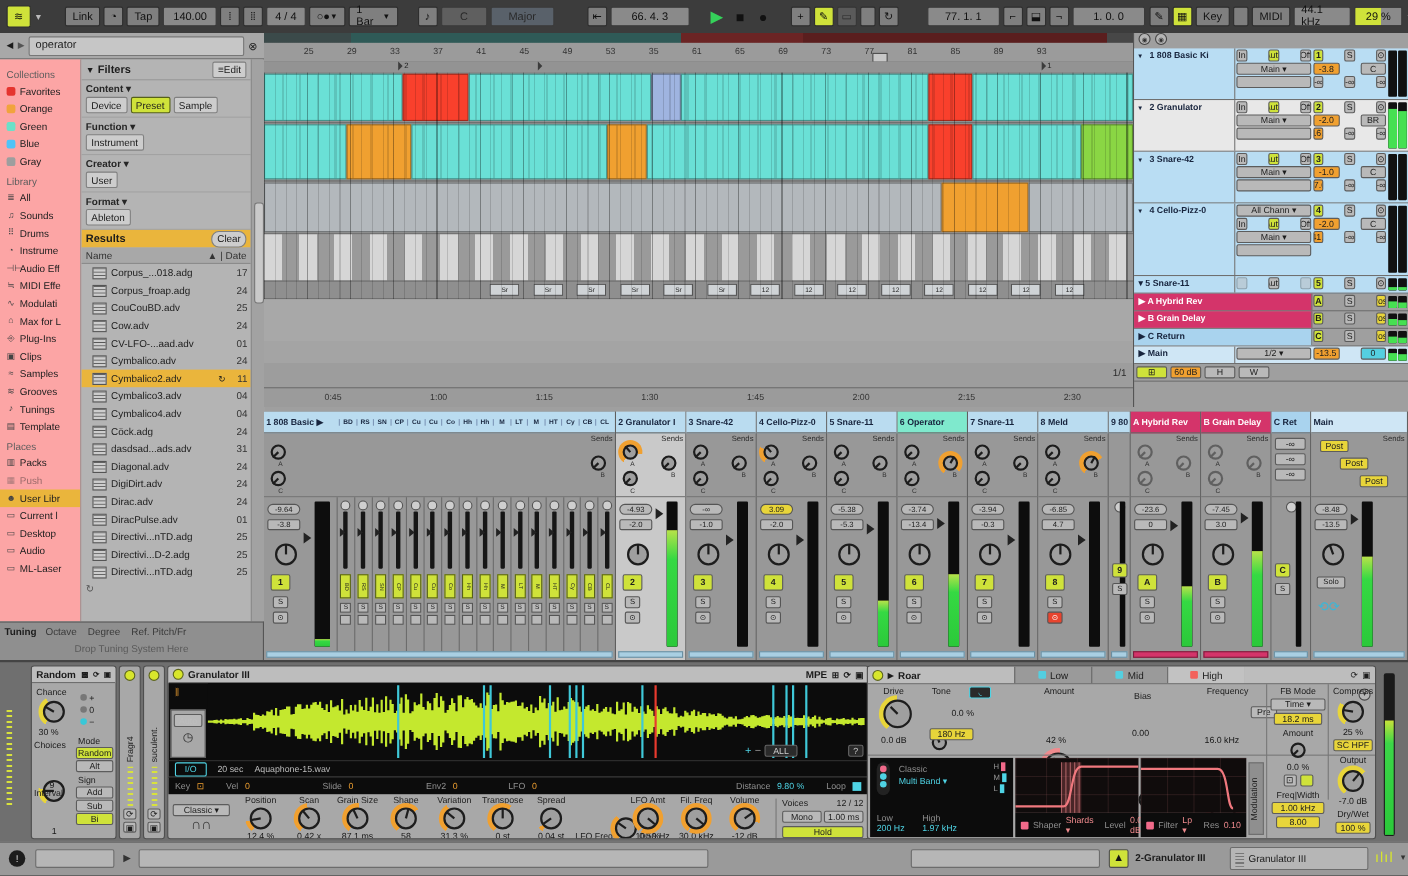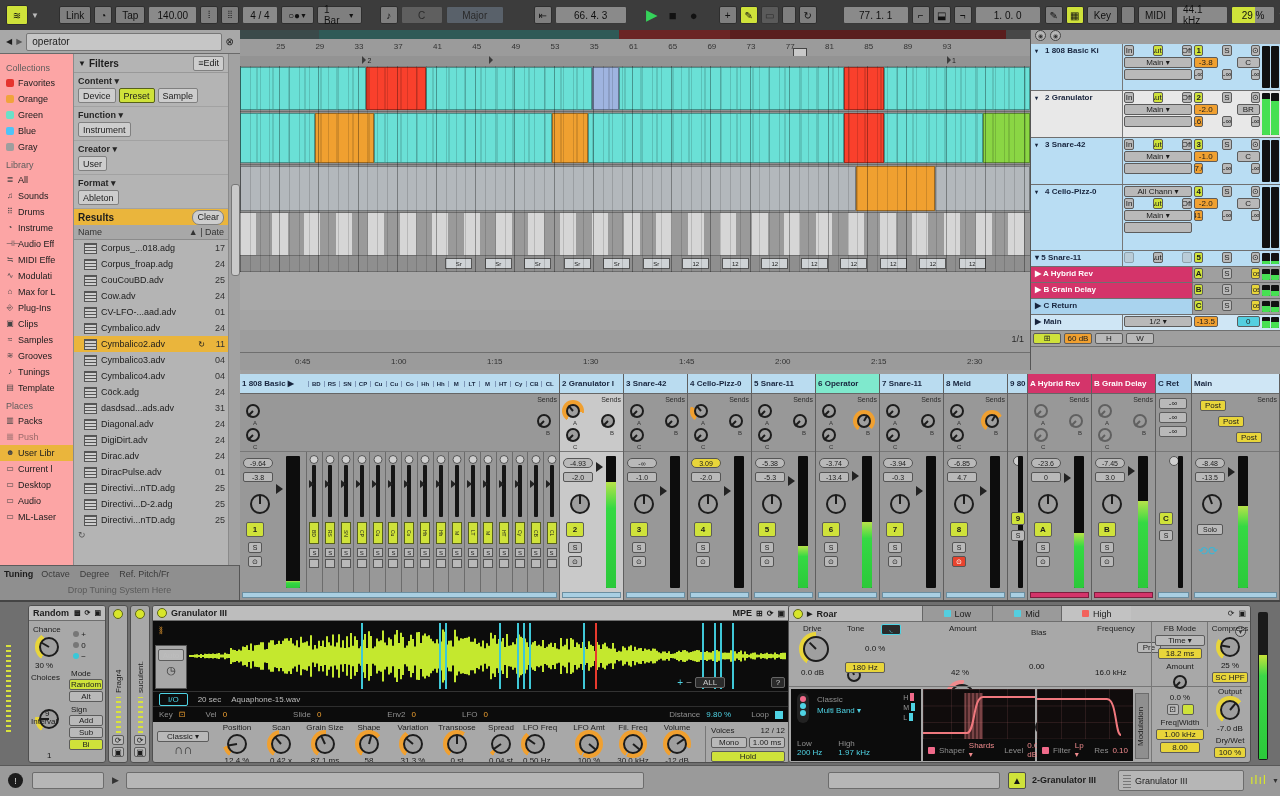--- a/index.html
+++ b/index.html
@@ -1590,21 +1590,21 @@
             </div>
             <div style="display: flex; flex-direction: column; align-items: center; width: 44px;">
               <div class="knlbl">Spread</div>
               <div class="kn" style="--a: 5; --ac: #f0a030; --rot: -125deg;">
                 <div class="ring"></div>
                 <div class="body"></div>
                 <div class="ptr"></div>
               </div>
               <div class="knval">0.04 st</div>
             </div>
-            <div style="display: flex; flex-direction: column; align-items: flex-start; width: 44px;">
+            <div style="display: flex; flex-direction: row; align-items: flex-end; width: 44px;">
               <div class="knlbl">LFO Freq</div>
               <div class="kn" style="--a: 30; --ac: #f0a030; --rot: -55deg;">
                 <div class="ring"></div>
                 <div class="body"></div>
                 <div class="ptr"></div>
               </div>
               <div class="knval">0.50 Hz</div>
             </div>
             <div style="display: flex; flex-direction: column; align-items: center; width: 44px;">
               <div class="knlbl">LFO Amt</div>

